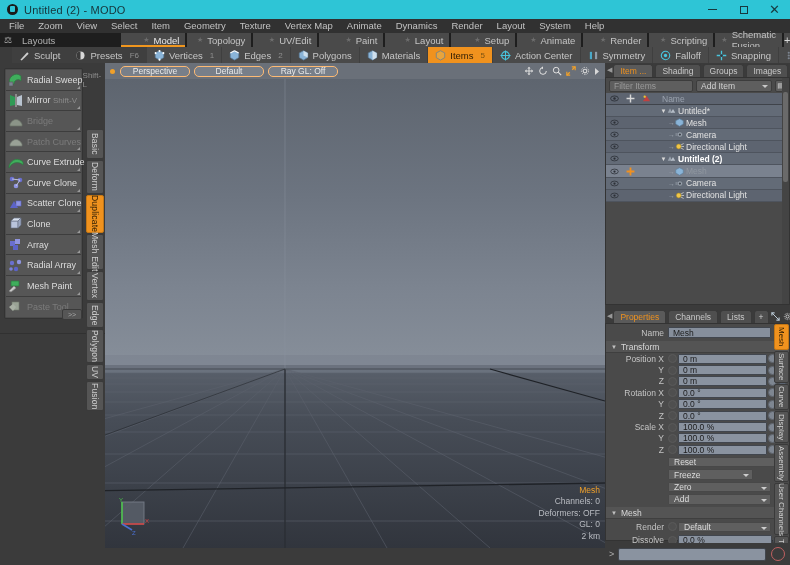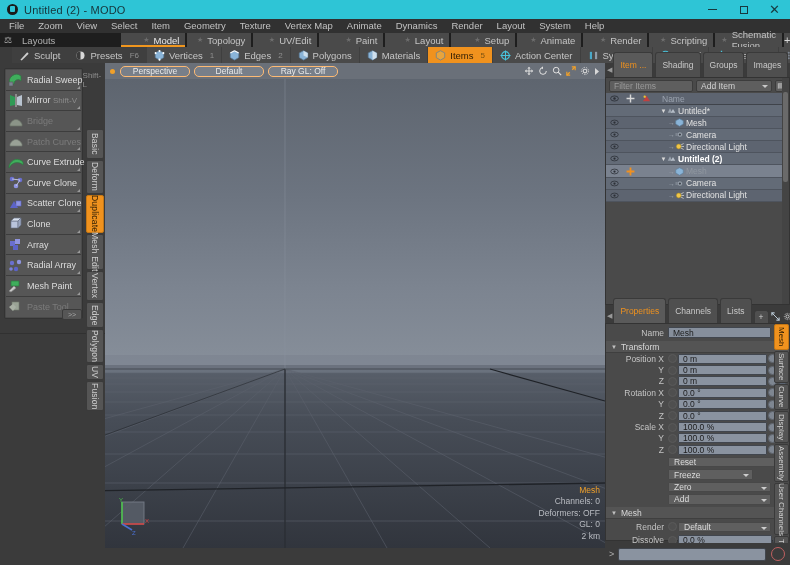--- a/index.html
+++ b/index.html
@@ -208,21 +208,21 @@
   }
   .rp-tabrow {
     position: absolute; left: 0; top: 0; width: 185px; height: 14px;
     background: #3b3b3b; display: flex; align-items: center;
   }
   .rp-arrow { font-size: 7px; color: #999; margin-left: 2px; margin-right: 1px; }
   .rp-tab {
     height: 13px; background: #4f4f4f; border: 1px solid #3a3a3a;
     border-bottom: none; border-radius: 3px 3px 0 0;
     display: flex; align-items: center; justify-content: center;
-    font-size: 8.5px; color: #c8c8c8; padding: 12px 6px; margin-right: 2px;
+    font-size: 8.5px; color: #c8c8c8; padding: 0 6px; margin-right: 2px;
     white-space: nowrap;
   }
   .rp-tab.active { background: #5a5a5a; color: #f0921e; }
   .rp-tab.plus { padding: 0 4px; color: #d0d0d0; }
   .rp-icons {
     margin-left: auto; display: flex; align-items: center;
     gap: 3px; margin-right: 3px;
   }
   .rp-body {
     position: absolute; left: 0; top: 14px; width: 185px;

